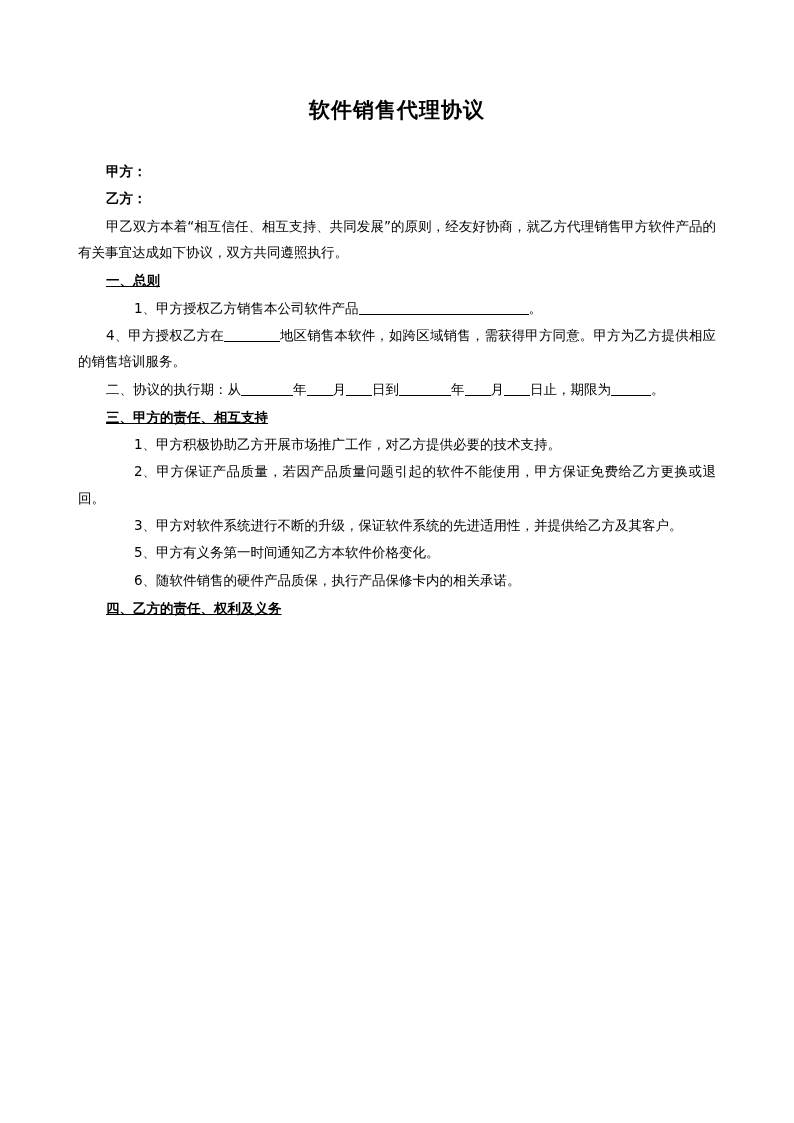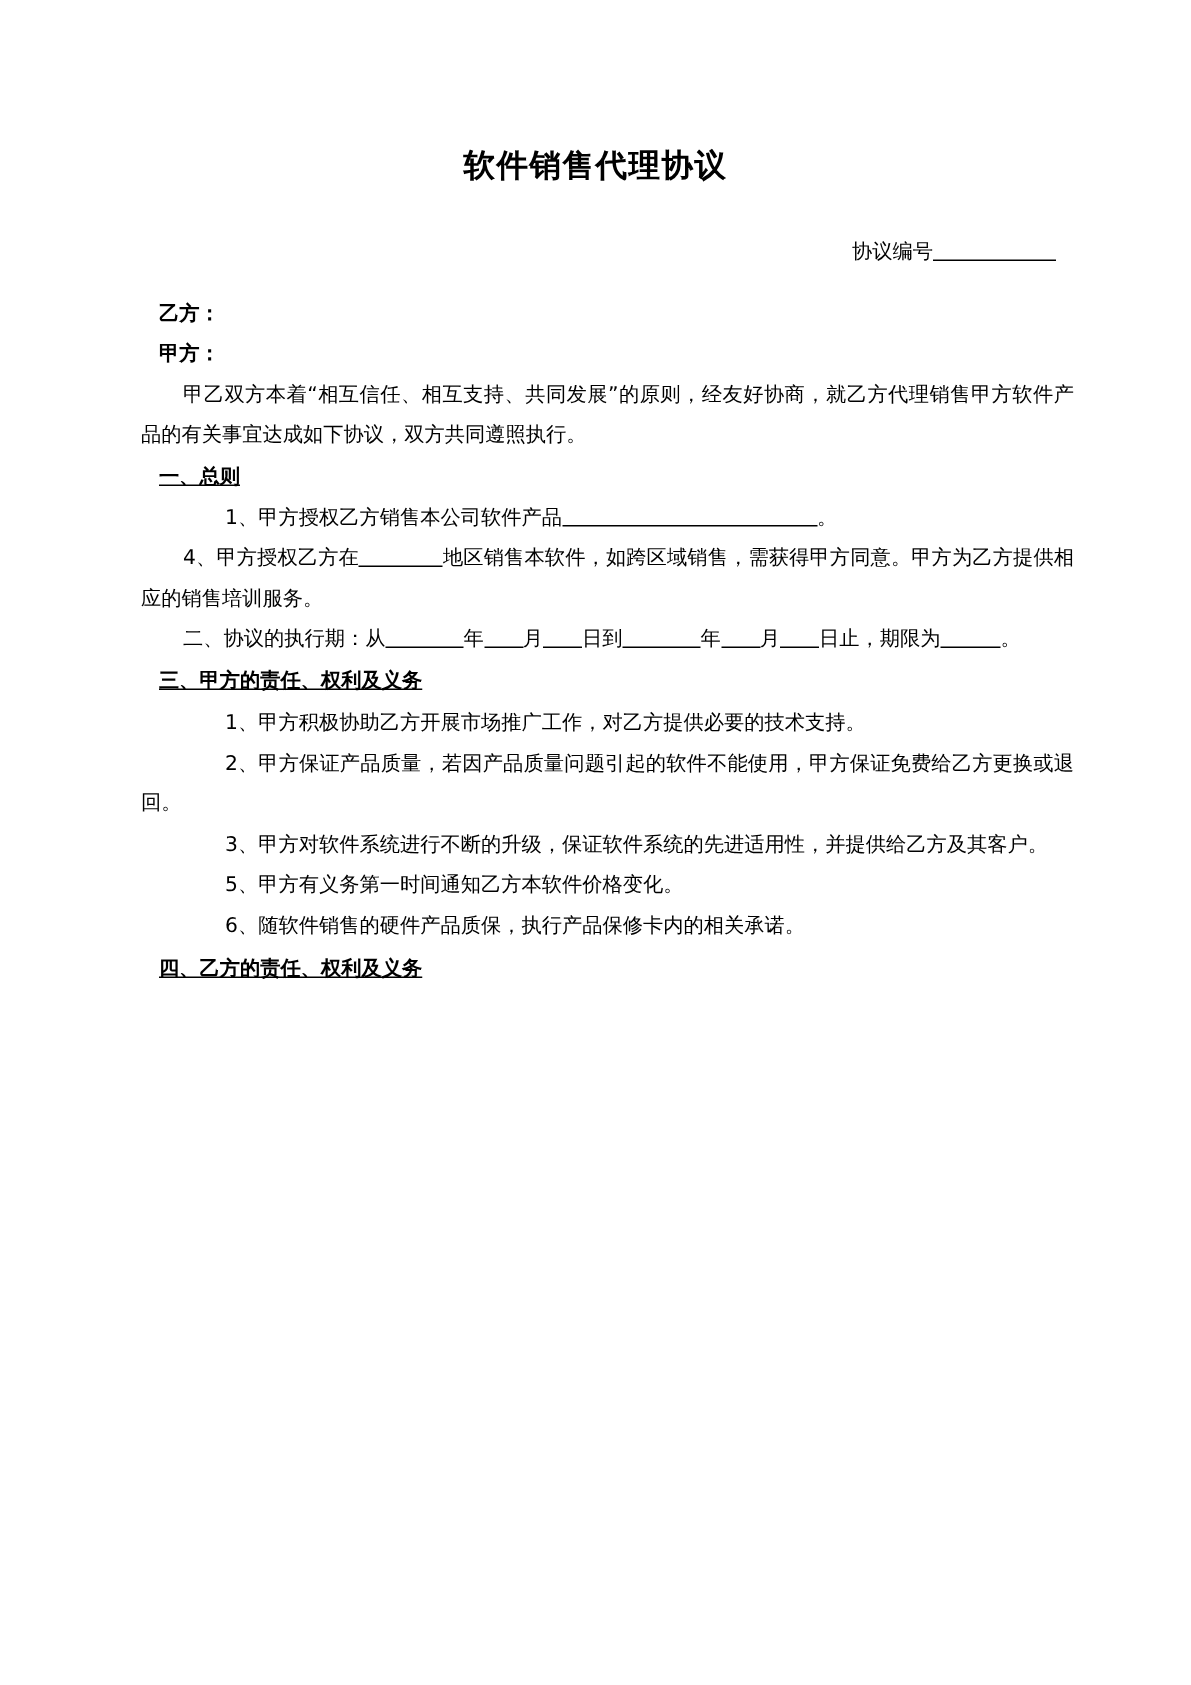--- a/index.html
+++ b/index.html
@@ -39,21 +39,21 @@
   .contract-no .blank-line {
     display: inline-block;
     border-bottom: 1px solid #000;
     width: 82px;
     height: 14px;
     vertical-align: -2px;
   }
   p.body-line {
     font-size: 13.5px;
     line-height: 1.95;
-    margin: 0 0 1px 16px;
+    margin: 0 0 1px 0;
     text-align: justify;
   }
   p.indent {
     text-indent: 28px;
   }
   .num-label {
     display: inline-block;
     min-width: 34px;
   }
   .blank {
@@ -83,46 +83,43 @@
     margin: 0 0 1px 0;
   }
 </style>
 </head>
 <body>
 
 <div class="page">
 
   <h1 class="doc-title">软件销售代理协议</h1>
 
-  <div class="contract-no">
-    <span>协议编号</span><span class="blank-line"></span>
-  </div>
 
+  <p class="party-line">甲方：</p>
   <p class="party-line">乙方：</p>
-  <p class="party-line">甲方：</p>
 
   <p class="body-line indent">甲乙双方本着“相互信任、相互支持、共同发展”的原则，经友好协商，就乙方代理销售甲方软件产品的有关事宜达成如下协议，双方共同遵照执行。</p>
 
   <p class="section-head">一、总则</p>
 
   <p class="body-line indent">
     <span class="num-label">1、</span><span>甲方授权乙方销售本公司软件产品</span><span class="blank b-170"></span><span>。</span>
   </p>
 
 
 
   <p class="body-line indent">
     <span>4、</span><span>甲方授权乙方在</span><span class="blank b-56"></span><span>地区销售本软件，如跨区域销售，需获得甲方同意。甲方为乙方提供相应的销售培训服务。</span>
   </p>
 
   <p class="body-line indent">
     <span class="bold">二、协议的执行期</span><span>：从</span><span class="blank b-52"></span><span>年</span><span class="blank b-26"></span><span>月</span><span class="blank b-26"></span><span>日到</span><span class="blank b-52"></span><span>年</span><span class="blank b-26"></span><span>月</span><span class="blank b-26"></span><span>日止，期限为</span><span class="blank b-40"></span><span>。</span>
   </p>
 
-  <p class="section-head">三、甲方的责任、权利及义务</p>
+  <p class="section-head">三、甲方的责任、相互支持</p>
 
   <p class="body-line indent">
     <span class="num-label">1、</span><span>甲方积极协助乙方开展市场推广工作，对乙方提供必要的技术支持。</span>
   </p>
 
   <p class="body-line indent">
     <span class="num-label">2、</span><span>甲方保证产品质量，若因产品质量问题引起的软件不能使用，甲方保证免费给乙方更换或退回。</span>
   </p>
 
   <p class="body-line indent">

